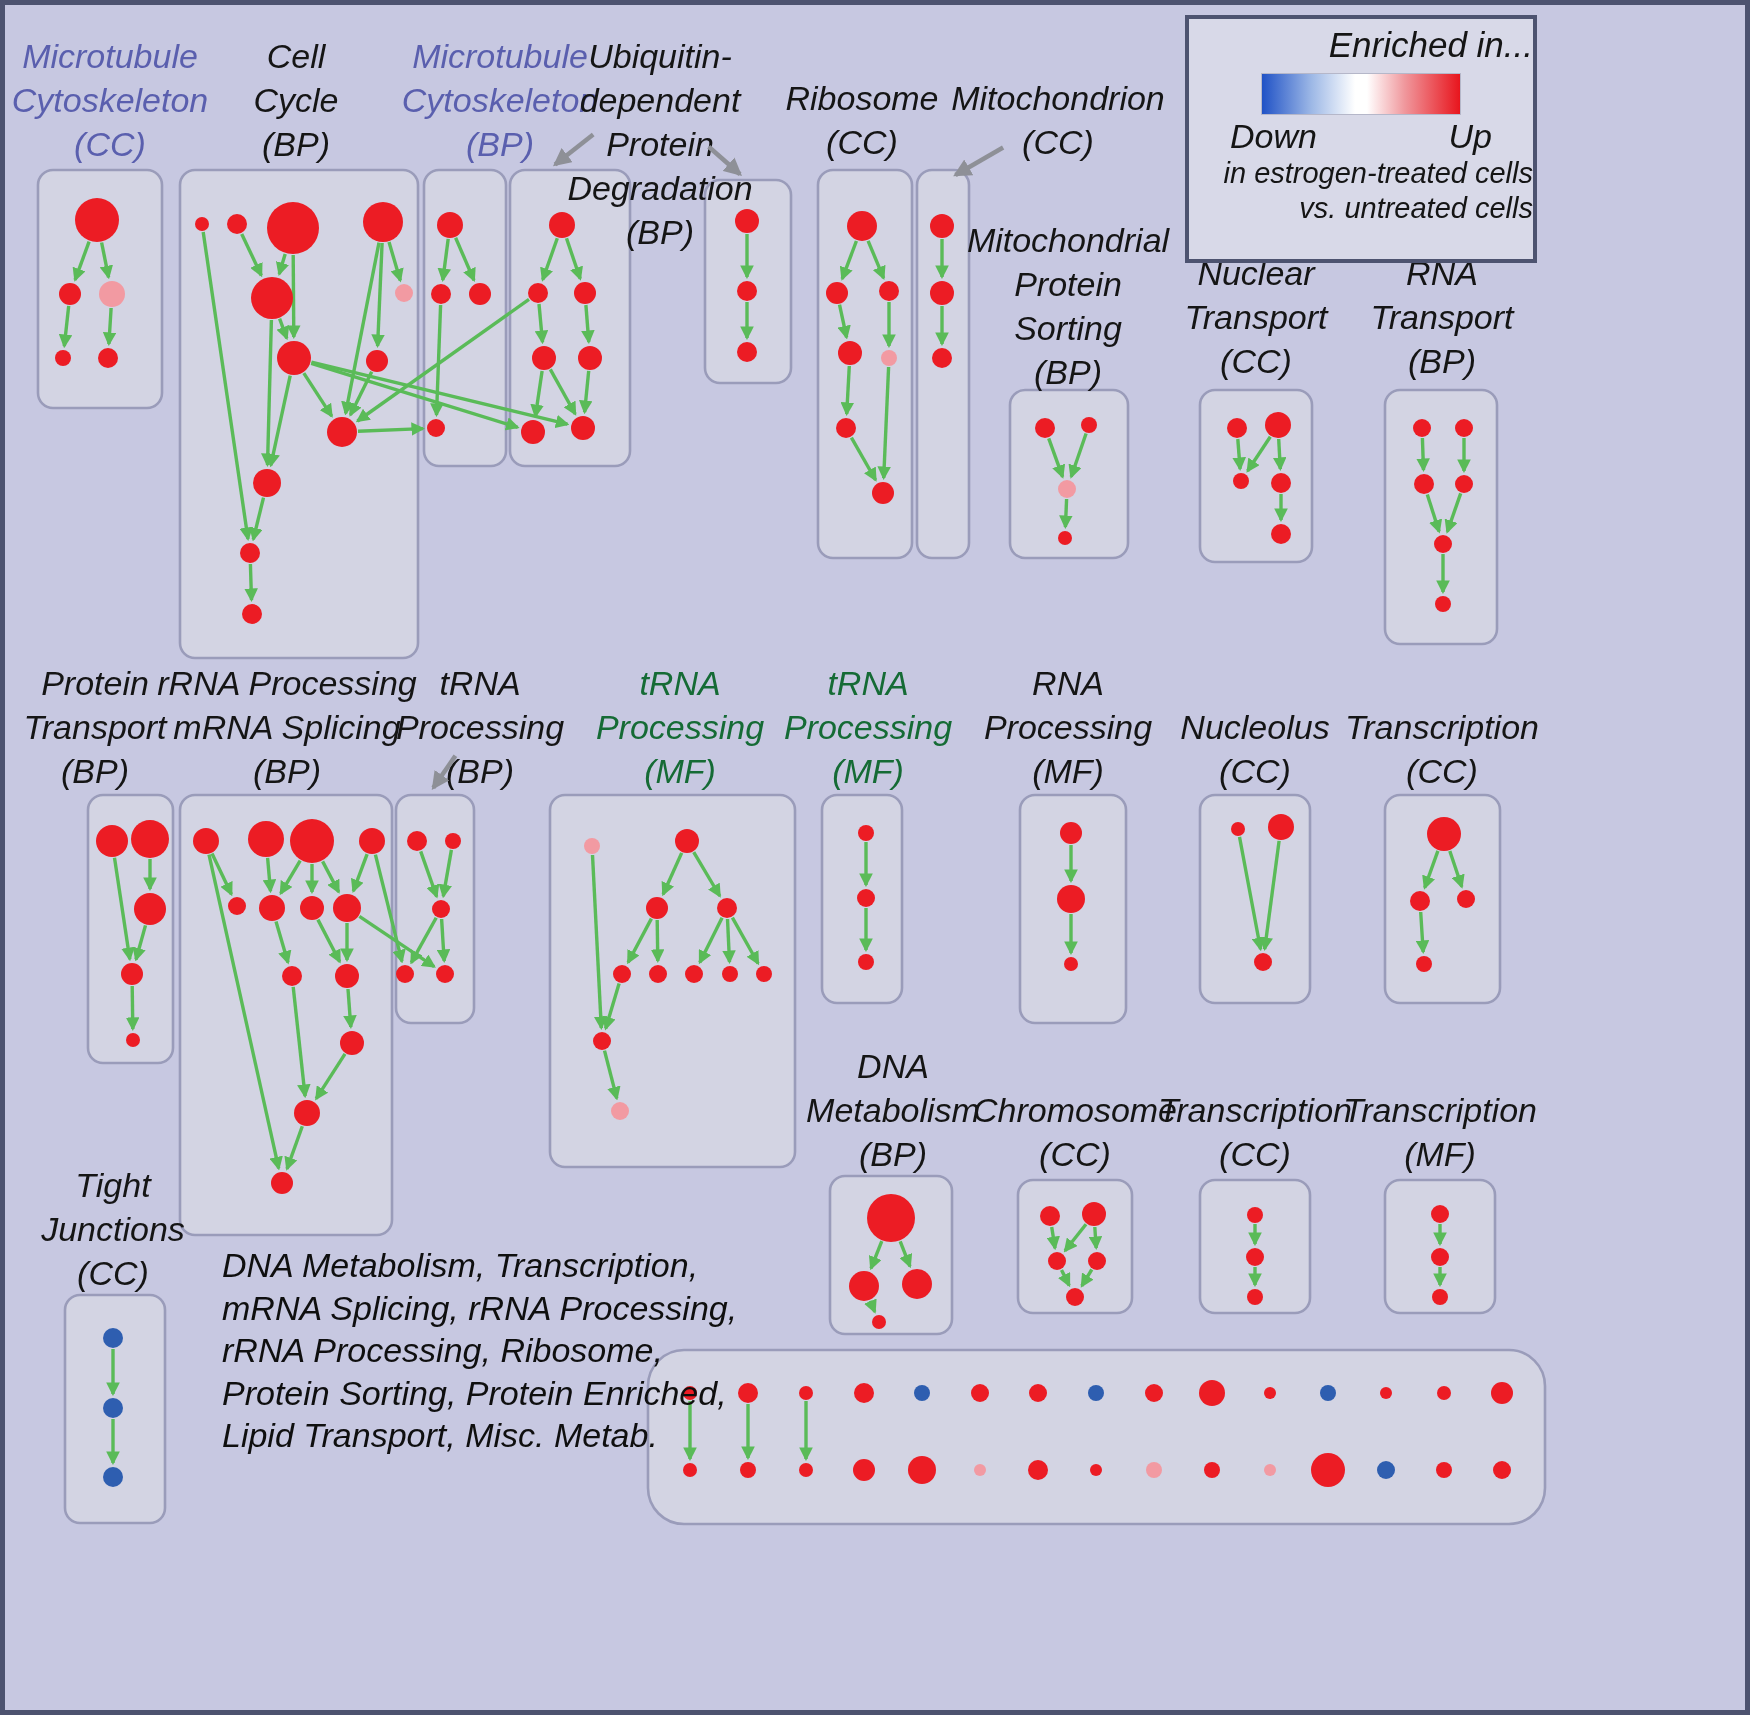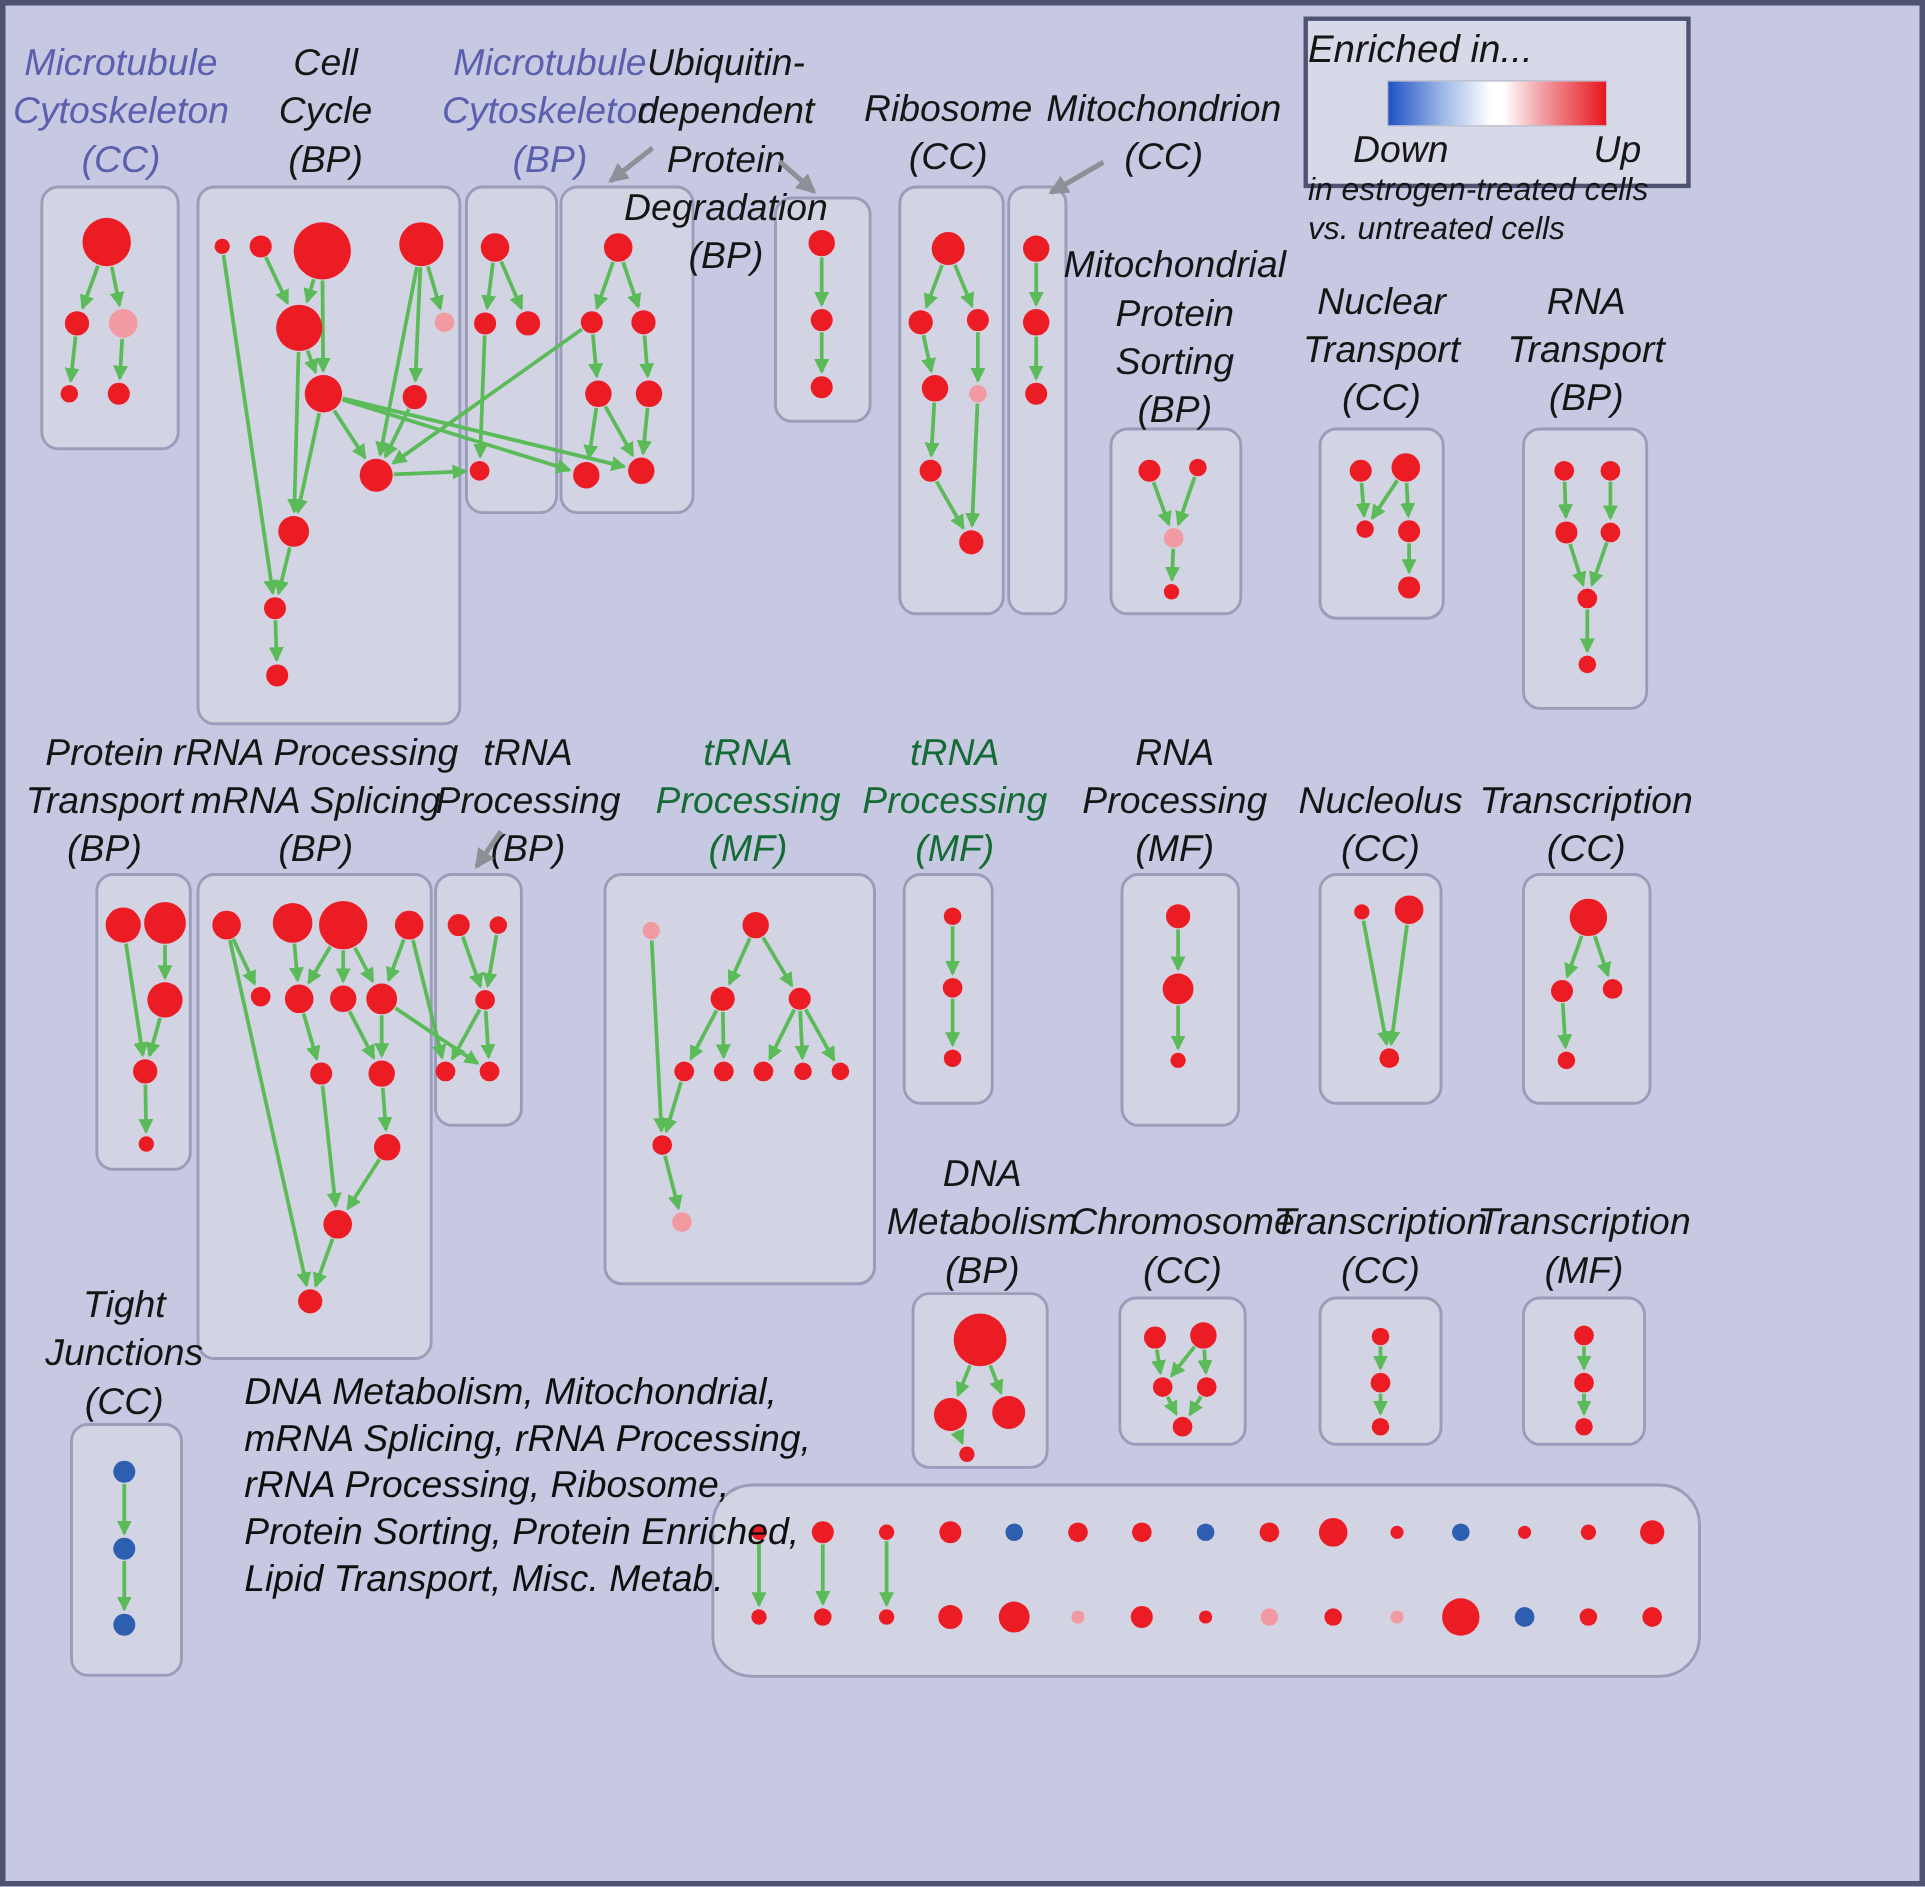--- a/index.html
+++ b/index.html
@@ -1,20 +1,20 @@
 <!DOCTYPE html>
 <html><head>
 <meta charset="utf-8">
 <style>
   html,body{margin:0;padding:0;background:#c7c8e1;}
   .figure{position:relative;width:1750px;height:1715px;font-family:"Liberation Sans",sans-serif;overflow:hidden;font-style:italic;}
   #diagram{position:absolute;left:0;top:0;}
   svg text{font-family:"Liberation Sans",sans-serif;}
-  .legend{position:absolute;left:1185px;top:15px;width:352px;height:156px;background:#d8d9e8;
-          border:4px solid #4d5370;box-sizing:border-box;text-align:left;color:#151515;}
+  .legend{position:absolute;left:1185px;top:15px;width:352px;height:248px;background:#d8d9e8;
+          border:4px solid #4d5370;box-sizing:border-box;text-align:right;color:#151515;}
   .legend-title{font-size:35px;margin-top:6px;}
   .legend-bar{width:200px;height:42px;margin:8px auto 2px;border:1px solid #b5b7c9;box-sizing:border-box;}
   .legend-row{display:flex;justify-content:space-between;width:262px;margin:0 auto;font-size:34px;}
   .legend-sub{font-size:29px;line-height:35px;}
   .footnote{position:absolute;left:222px;top:1244px;font-size:34px;line-height:42.5px;color:#0f0f0f;white-space:nowrap;}
 </style>
 </head>
 <body>
 
 <div class="figure">
@@ -352,19 +352,19 @@
     <div class="legend-bar" style="background: linear-gradient(90deg, rgb(32, 82, 198) 0%, rgb(157, 184, 230) 25%, rgb(255, 255, 255) 47%, rgb(255, 255, 255) 53%, rgb(240, 152, 157) 72%, rgb(232, 21, 29) 100%);"></div>
     <div class="legend-row">
       <span>Down</span>
       <span>Up</span>
     </div>
     <div class="legend-sub">in estrogen-treated cells</div>
     <div class="legend-sub">vs. untreated cells</div>
   </div>
 
   <div class="footnote">
-    <div>DNA Metabolism, Mitochondrial,</div>
+    <div>DNA Metabolism, Transcription,</div>
     <div>mRNA Splicing, rRNA Processing,</div>
     <div>rRNA Processing, Ribosome,</div>
     <div>Protein Sorting, Protein Enriched,</div>
     <div>Lipid Transport, Misc. Metab.</div>
   </div>
 </div>
 
 </body></html>

